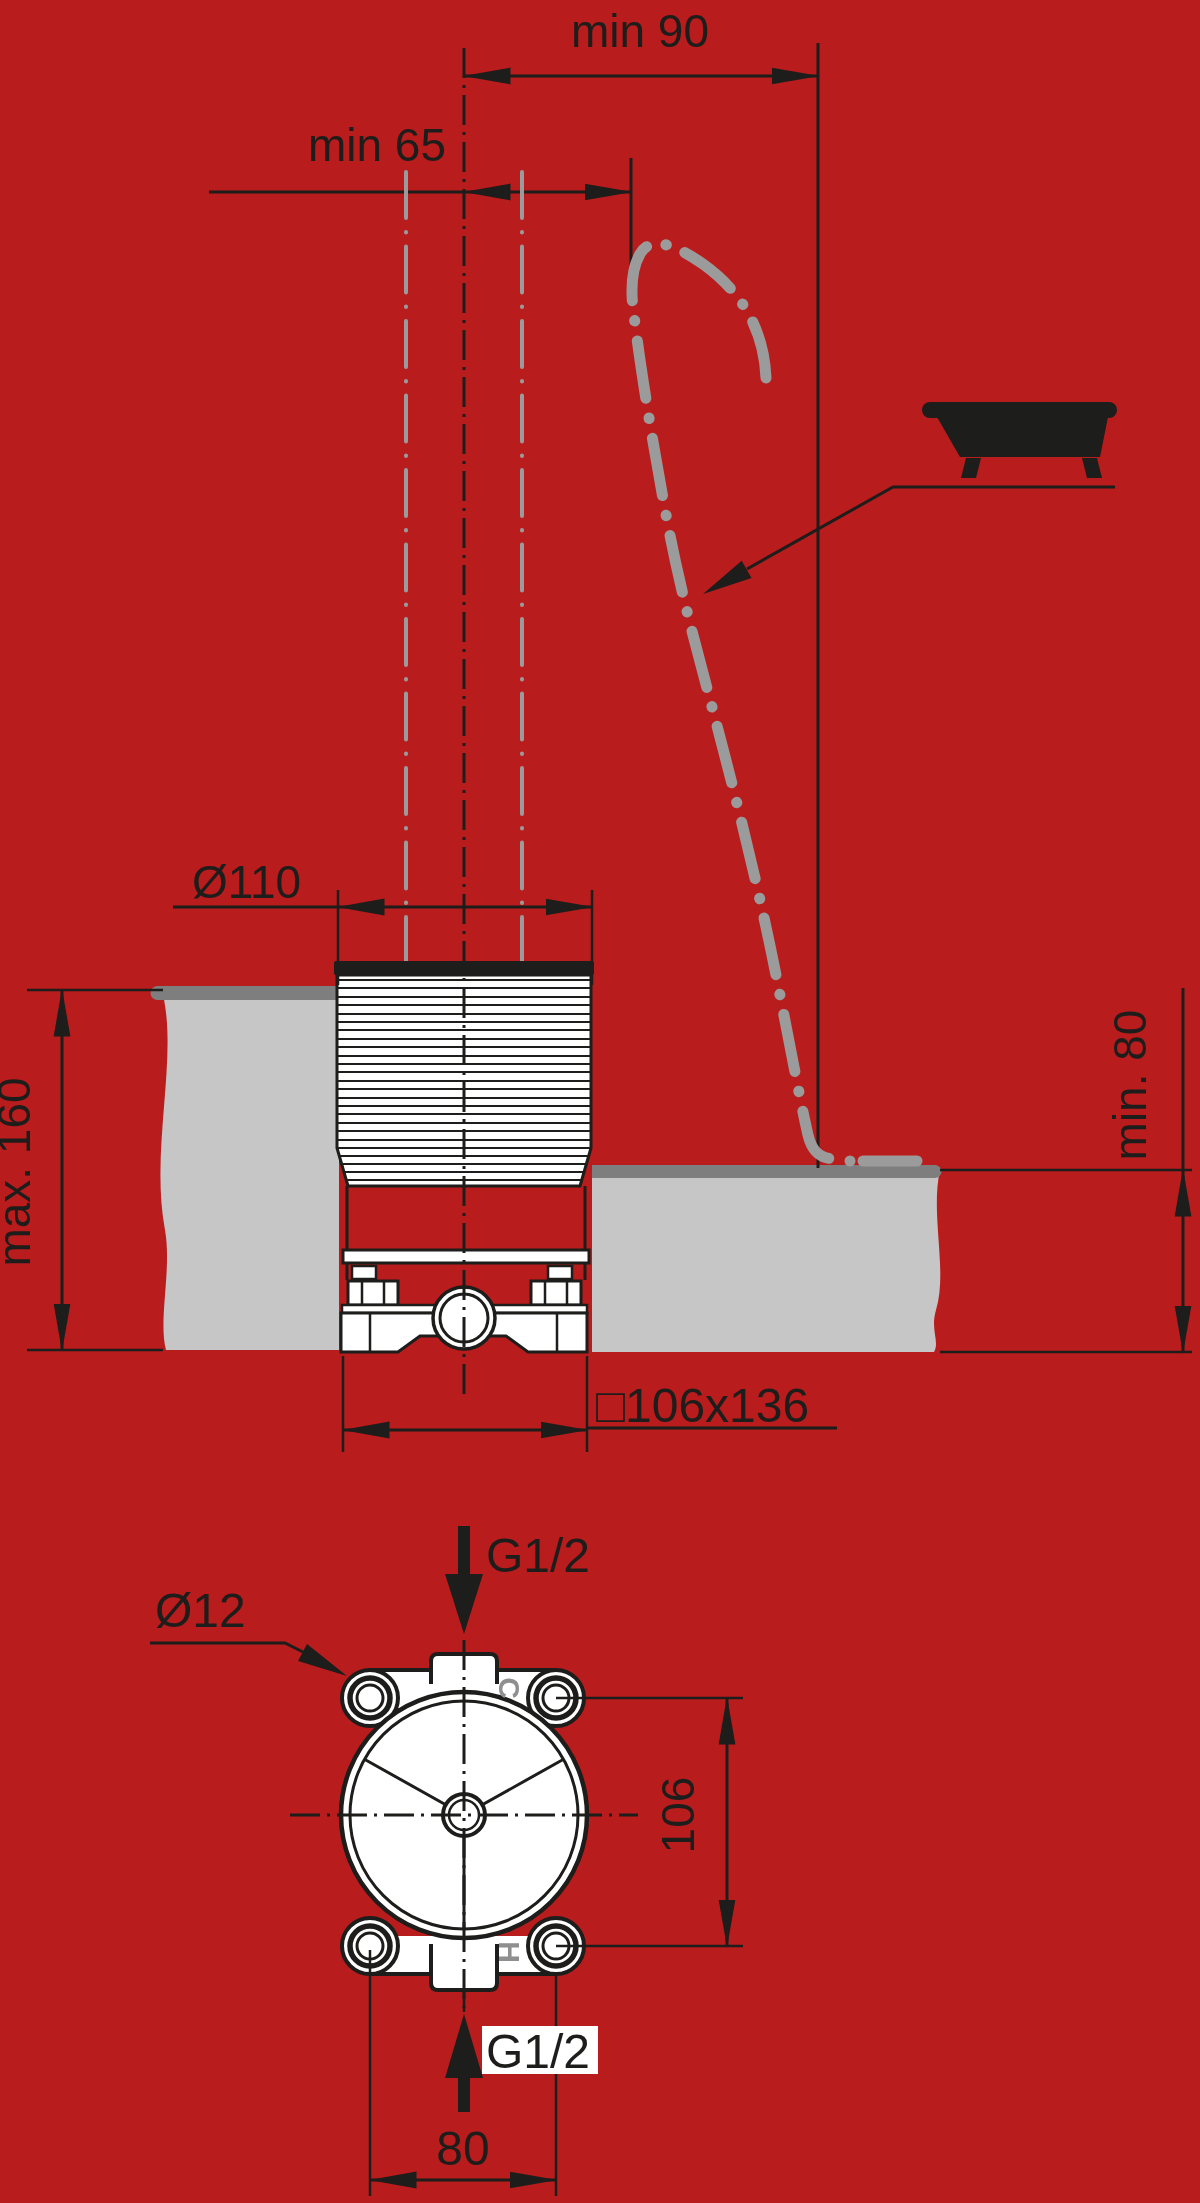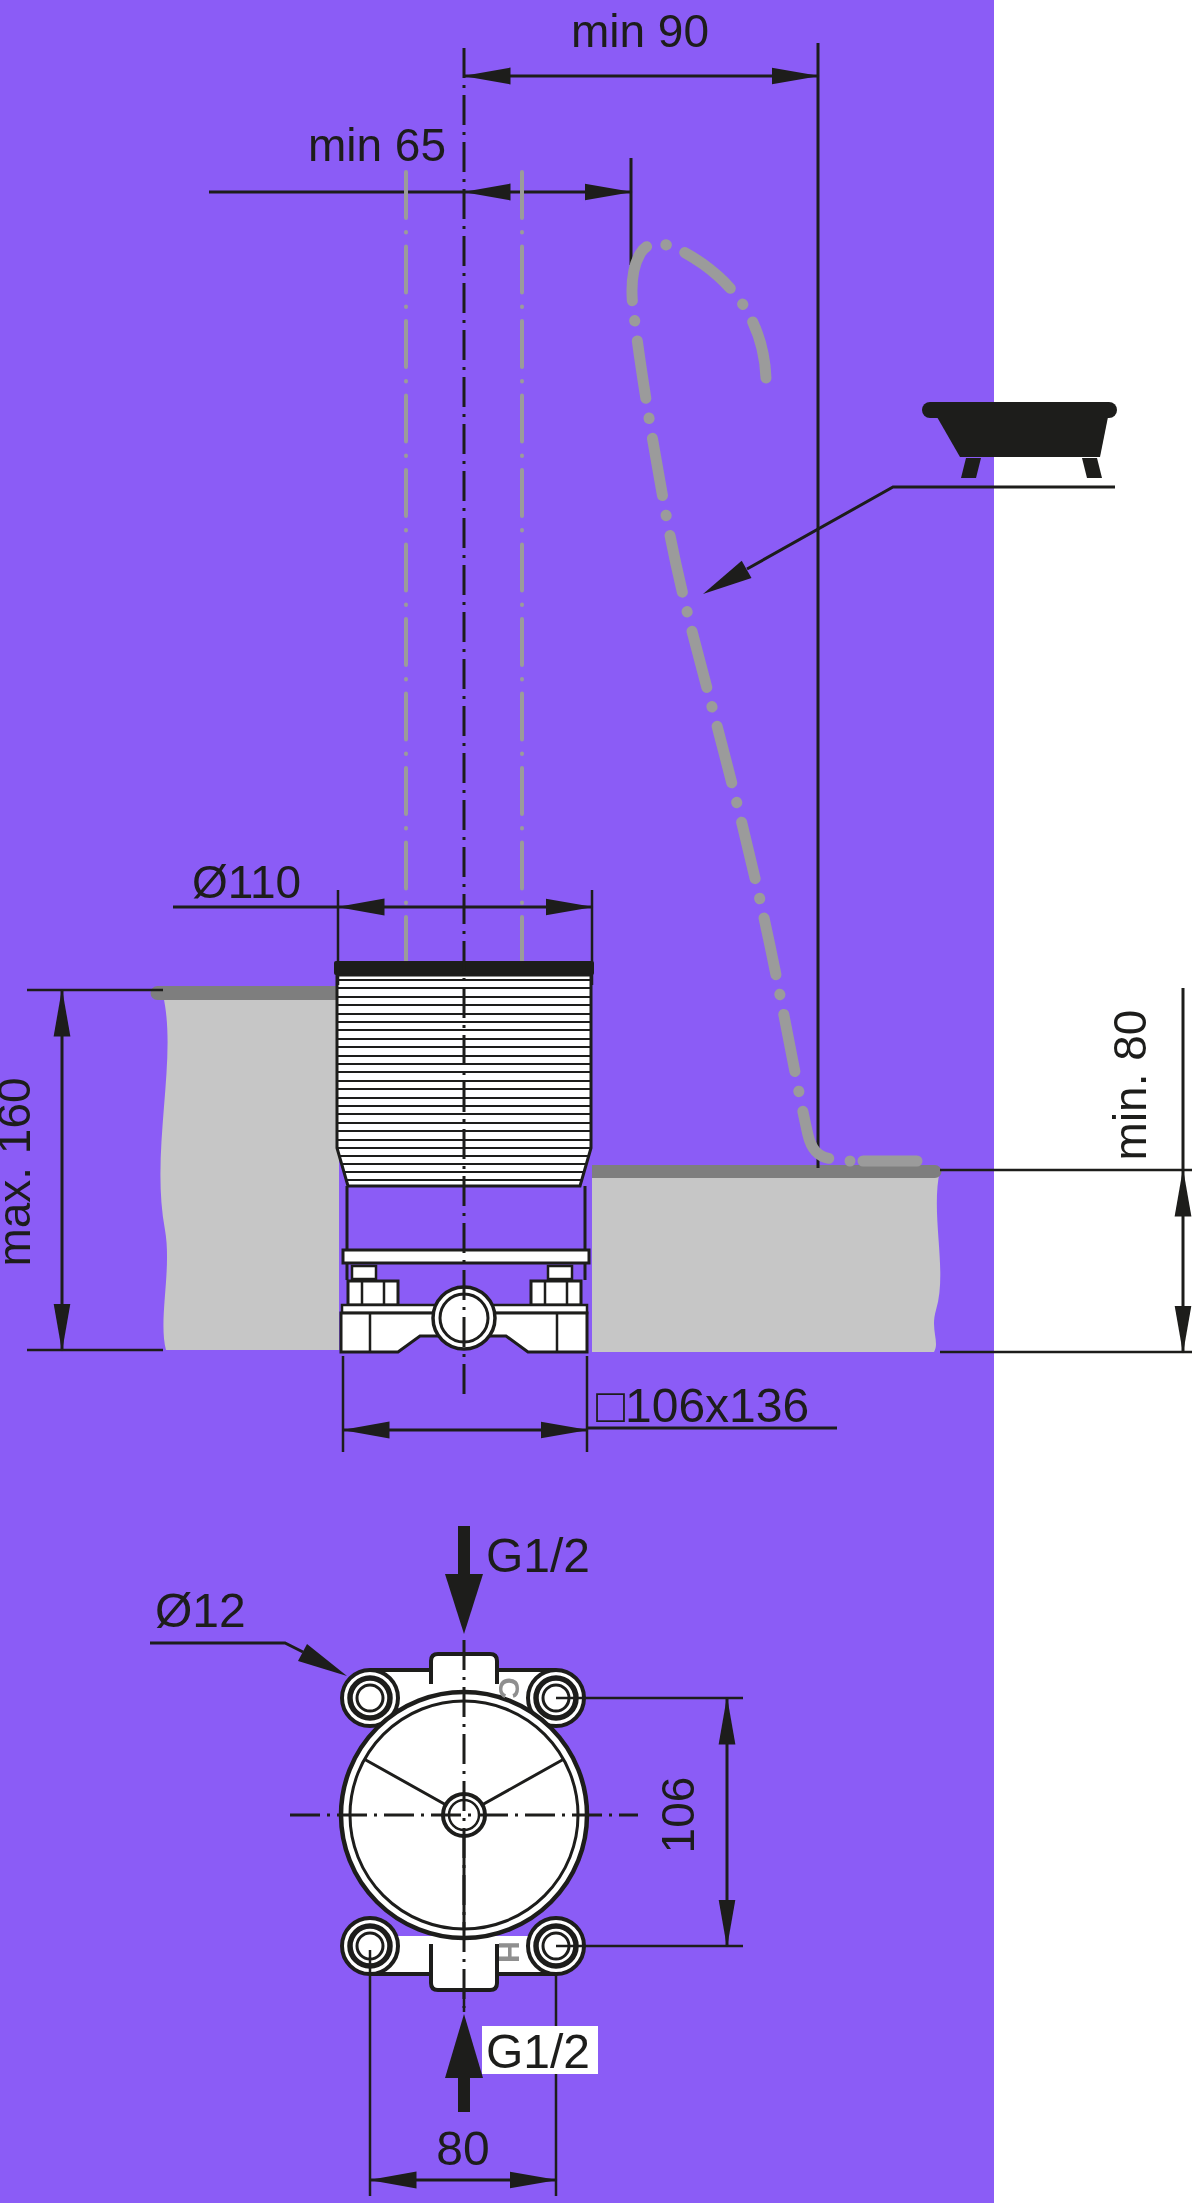--- a/index.html
+++ b/index.html
@@ -1,16 +1,16 @@
 <!DOCTYPE html>
 <html><head>
 <meta charset="utf-8">
 <style>
   html,body{margin:0;padding:0;background:#ffffff;}
-  .stage{width:994px;height:2203px;position:relative;background:#8b5cf6;}
+  .stage{width:1200px;height:2203px;position:relative;background:#b91c1c;}
   svg{display:block;}
   text{font-family:"Liberation Sans","DejaVu Sans",sans-serif;fill:#1d1d1b;}
   .dim{font-size:46px;}
   .dim-big{font-size:48px;}
   .mark{font-size:30px;fill:#8f8f8f;font-weight:bold;}
 </style>
 </head>
 <body>
 
 <div class="stage">

